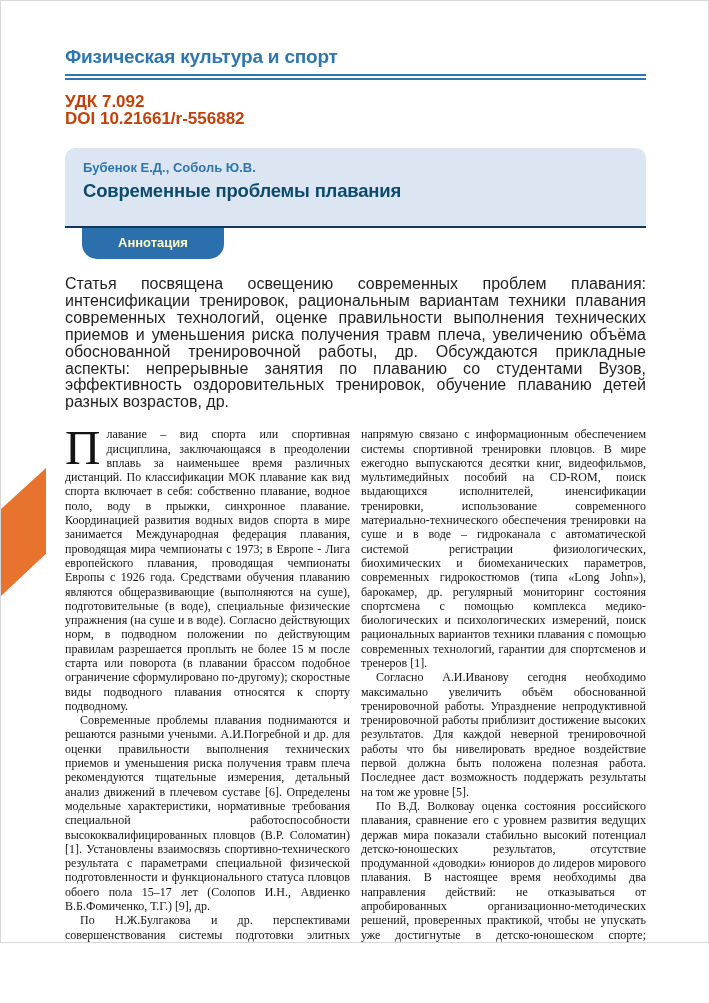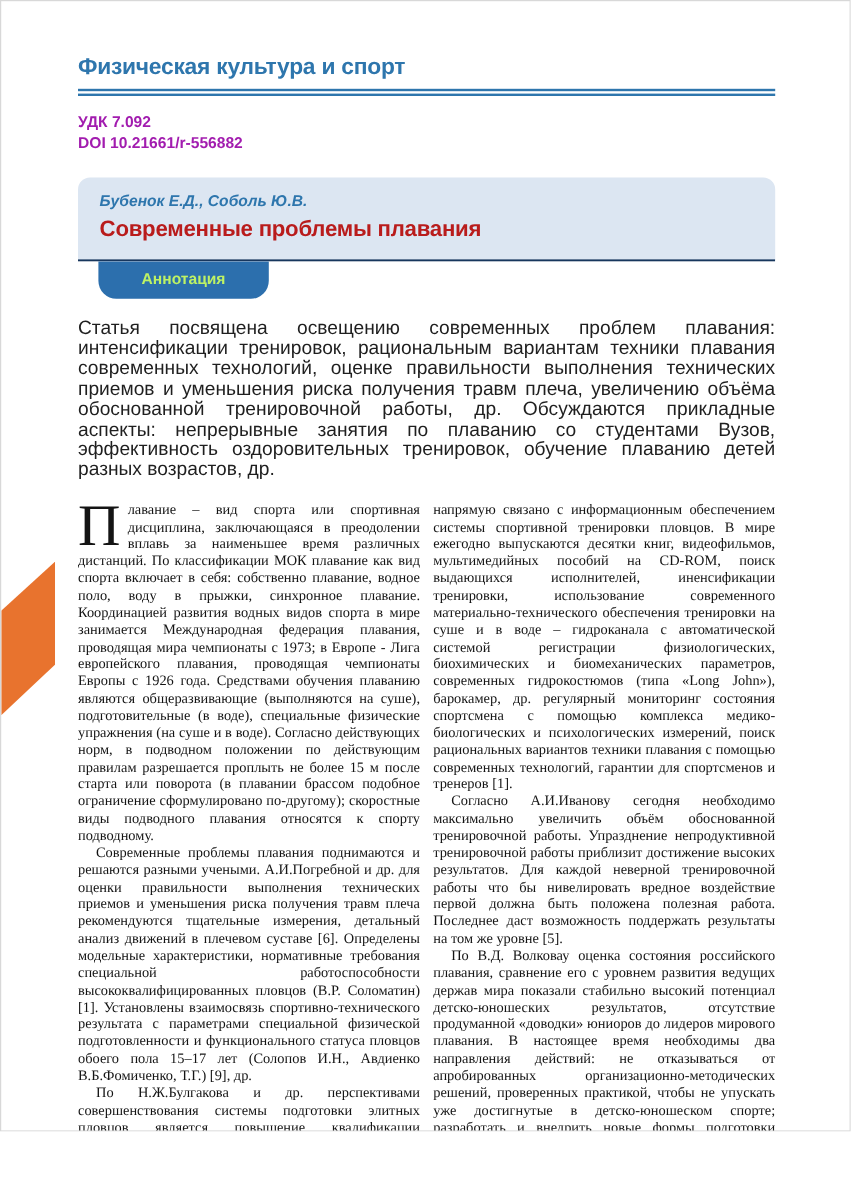--- a/index.html
+++ b/index.html
@@ -20,38 +20,38 @@
     font-size:19px;font-weight:700;letter-spacing:-0.2px;
     color:#2e76ad;
   }
   .double-rule{
     margin-top:6px;height:2px;
     border-top:2px solid #2e76ad;
     border-bottom:2px solid #2e76ad;
   }
 
   
-  .meta{margin-top:13px;font-size:13px;line-height:17px;font-weight:700;color:#a21caf;}
+  .meta{margin-top:13px;font-size:17px;line-height:17px;font-weight:700;color:#c2410c;}
 
   
   .title-box{
     margin-top:21px;
     background:#dce6f2;
     border-radius:10px 10px 0 0;
     border-bottom:2px solid #17365d;
     padding:12px 18px 14px;
   }
-  .authors{font-size:13px;font-weight:700;color:#2e76ad;font-style:italic;}
-  .article-title{margin:5px 0 0;font-size:18.5px;font-weight:800;color:#b91c1c;letter-spacing:-0.2px;}
+  .authors{font-size:13px;font-weight:700;color:#2e76ad;}
+  .article-title{margin:5px 0 10px;font-size:18.5px;font-weight:800;color:#0c4a6e;letter-spacing:-0.2px;}
 
   
   .badge{
     display:inline-block;
     margin-left:17px;
-    background:#2c6fad;color:#bef264;
+    background:#2c6fad;color:#fef9c3;
     font-size:13px;font-weight:700;
     padding:7px 36px 9px;
     border-radius:0 0 15px 15px;
   }
 
   
   .abstract{
     margin:17px 0 0;
     font-size:16px;line-height:16.9px;
     text-align:justify;color:#1f1f1f;

